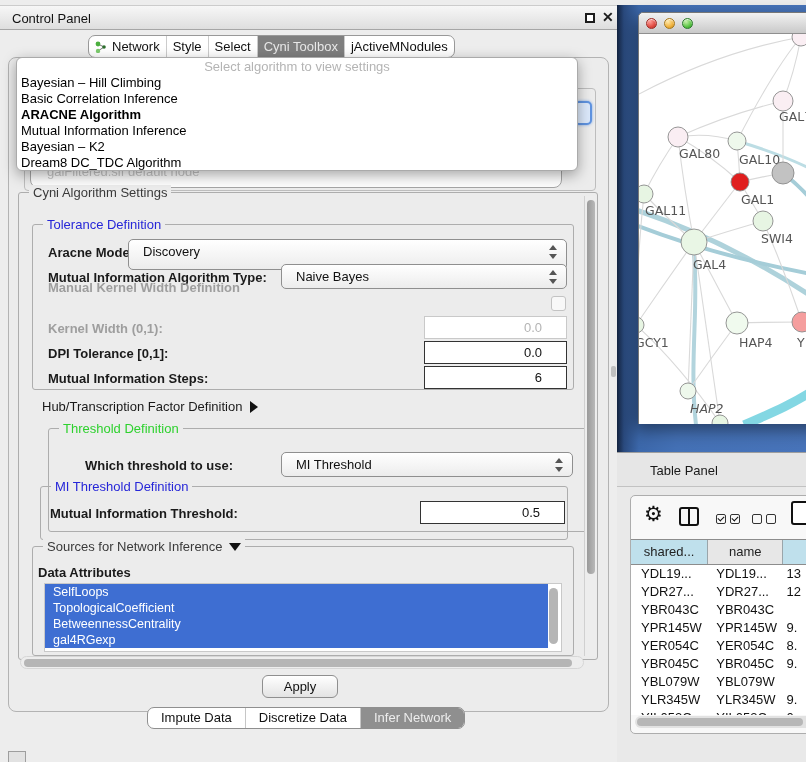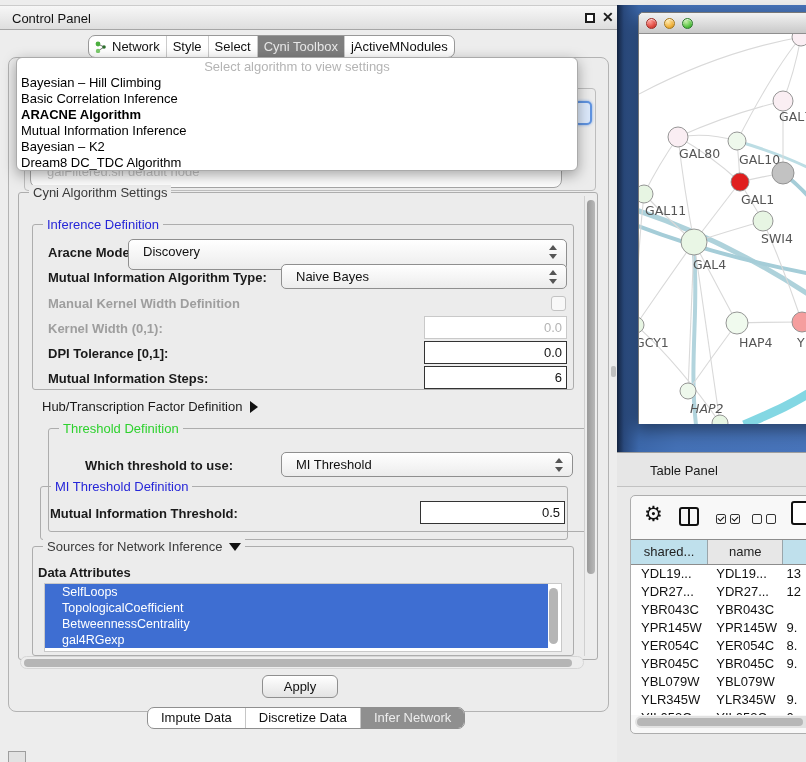--- a/index.html
+++ b/index.html
@@ -56,35 +56,35 @@
   .combo { position:absolute; background:linear-gradient(#ffffff,#ececec);
     border:1px solid #8f8f8f; border-radius:5px; font-size:13px; line-height:23px;
     padding-left:14px; color:#111; }
   .spin { position:absolute; right:9px; top:4px; width:8px; height:16px; }
   .spin .up { position:absolute; top:1px; left:0; width:0; height:0;
     border-left:4px solid transparent; border-right:4px solid transparent; border-bottom:5px solid #555; }
   .spin .dn { position:absolute; bottom:1px; left:0; width:0; height:0;
     border-left:4px solid transparent; border-right:4px solid transparent; border-top:5px solid #555; }
 
   .field { position:absolute; background:#fff; border:1px solid #333; font-size:13px;
-    line-height:21px; text-align:right; padding-right:4px; }
+    line-height:21px; text-align:right; padding-right:24px; }
   .field.dis { border:1px solid #c9c9c9; color:#b4b4b4; }
 
   .checkbox { position:absolute; width:15px; height:15px; border:1px solid #c3c3c3;
     border-radius:3px; background:#f8f8f8; }
 
   .tri-right { display:inline-block; width:0; height:0; border-top:6px solid transparent;
     border-bottom:6px solid transparent; border-left:8px solid #111; margin-left:8px; vertical-align:-2px; }
   .tri-down { display:inline-block; width:0; height:0; border-left:6px solid transparent;
     border-right:6px solid transparent; border-top:8px solid #111; margin-left:6px; vertical-align:0px; }
 
   .attr-list { left:44px; top:583px; width:518px; height:69px; background:#fff;
     border:1px solid #c9c9c9; overflow:hidden; }
   .attr-row { width:503px; height:16px; line-height:16px; background:#3e6ed2; color:#fff;
-    font-size:12.5px; padding-left:17px; }
+    font-size:12.5px; padding-left:8px; }
   .attr-scroll { position:absolute; right:3px; top:4px; width:9px; height:56px;
     background:#b5b5b5; border-radius:5px; }
 
   .vscroll { left:584px; top:196px; width:12px; height:460px; background:#ededed;
     border-left:1px solid #d0d0d0; }
   .vscroll .thumb { position:absolute; left:2px; top:4px; width:8px; height:374px;
     background:linear-gradient(90deg,#9a9a9a,#b8b8b8); border-radius:5px; }
   .hscroll { left:20px; top:656px; width:564px; height:13px; background:#ededed;
     border:1px solid #d6d6d6; border-radius:7px; }
   .hscroll .thumb { position:absolute; left:3px; top:2px; width:548px; height:8px;
@@ -205,42 +205,42 @@
     <div class="pp-item">Mutual Information Inference</div>
     <div class="pp-item">Bayesian – K2</div>
     <div class="pp-item">Dream8 DC_TDC Algorithm</div>
   </div>
 
   <div class="abs group" style="left:18px; top:192px; width:580px; height:468px;">
     <span class="gtitle">Cyni Algorithm Settings</span>
   </div>
 
   <div class="abs group" style="left:32px; top:224px; width:542px; height:166px;">
-    <span class="gtitle blue">Inference Definition</span>
+    <span class="gtitle blue">Tolerance Definition</span>
   </div>
 
   <span class="lbl" style="left:48px; top:245px;">Aracne Mode:</span>
   <div class="combo" style="left:128px; top:239px; width:439px; height:31px;">
     <span>Discovery</span>
     <span class="spin">
         <span class="up"></span>
         <span class="dn"></span>
       </span>
   </div>
 
   <span class="lbl" style="left:48px; top:270px;">Mutual Information Algorithm Type:</span>
   <div class="combo" style="left:281px; top:264px; width:286px; height:25px;">
     <span>Naive Bayes</span>
     <span class="spin">
         <span class="up"></span>
         <span class="dn"></span>
       </span>
   </div>
 
-  <span class="lbl dis" style="left:48px; top:296px;">Manual Kernel Width Definition</span>
+  <span class="lbl dis" style="left:48px; top:280px;">Manual Kernel Width Definition</span>
   <div class="checkbox" style="left:551px; top:296px;"></div>
 
   <span class="lbl dis" style="left:48px; top:321px;">Kernel Width (0,1):</span>
   <div class="field dis" style="left:424px; top:316px; width:143px; height:23px;">0.0</div>
 
   <span class="lbl" style="left:48px; top:346px;">DPI Tolerance [0,1]:</span>
   <div class="field" style="left:424px; top:341px; width:143px; height:23px;">0.0</div>
 
   <span class="lbl" style="left:48px; top:371px;">Mutual Information Steps:</span>
   <div class="field" style="left:424px; top:366px; width:143px; height:23px;">6</div>

